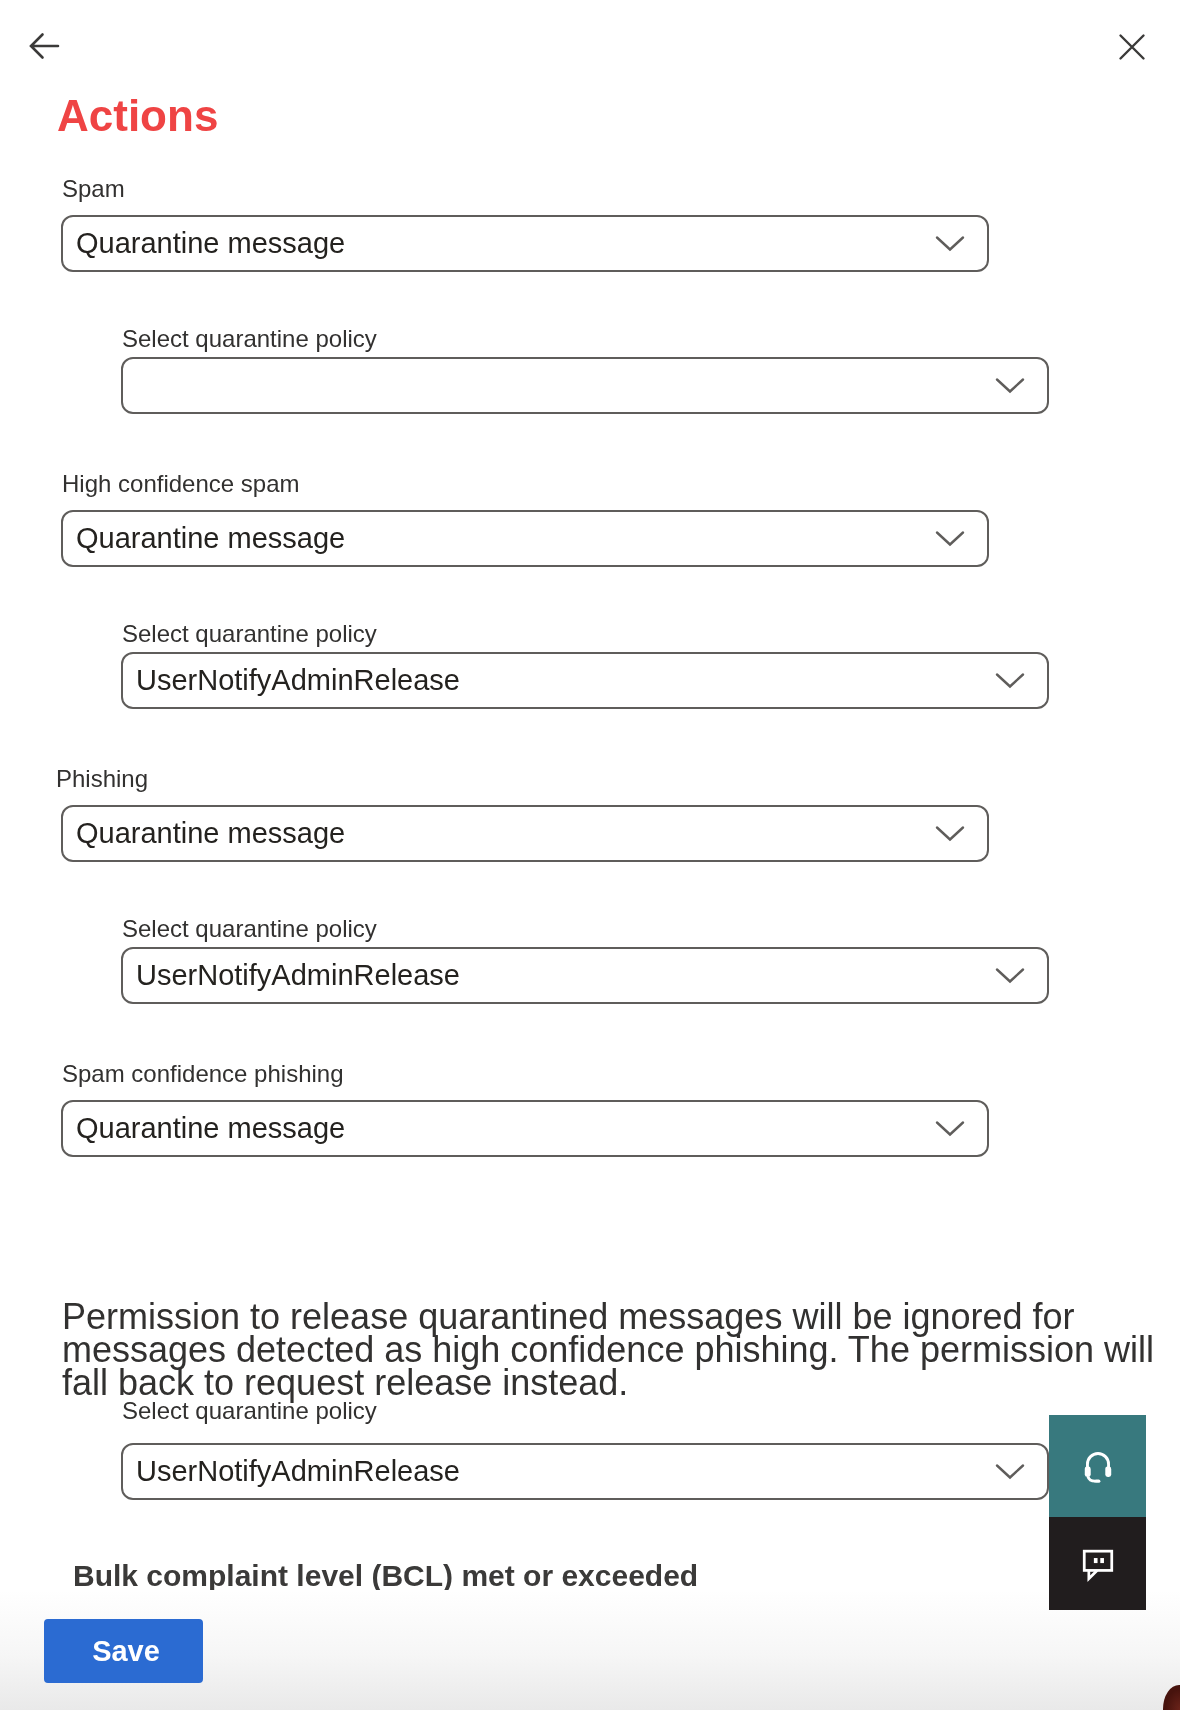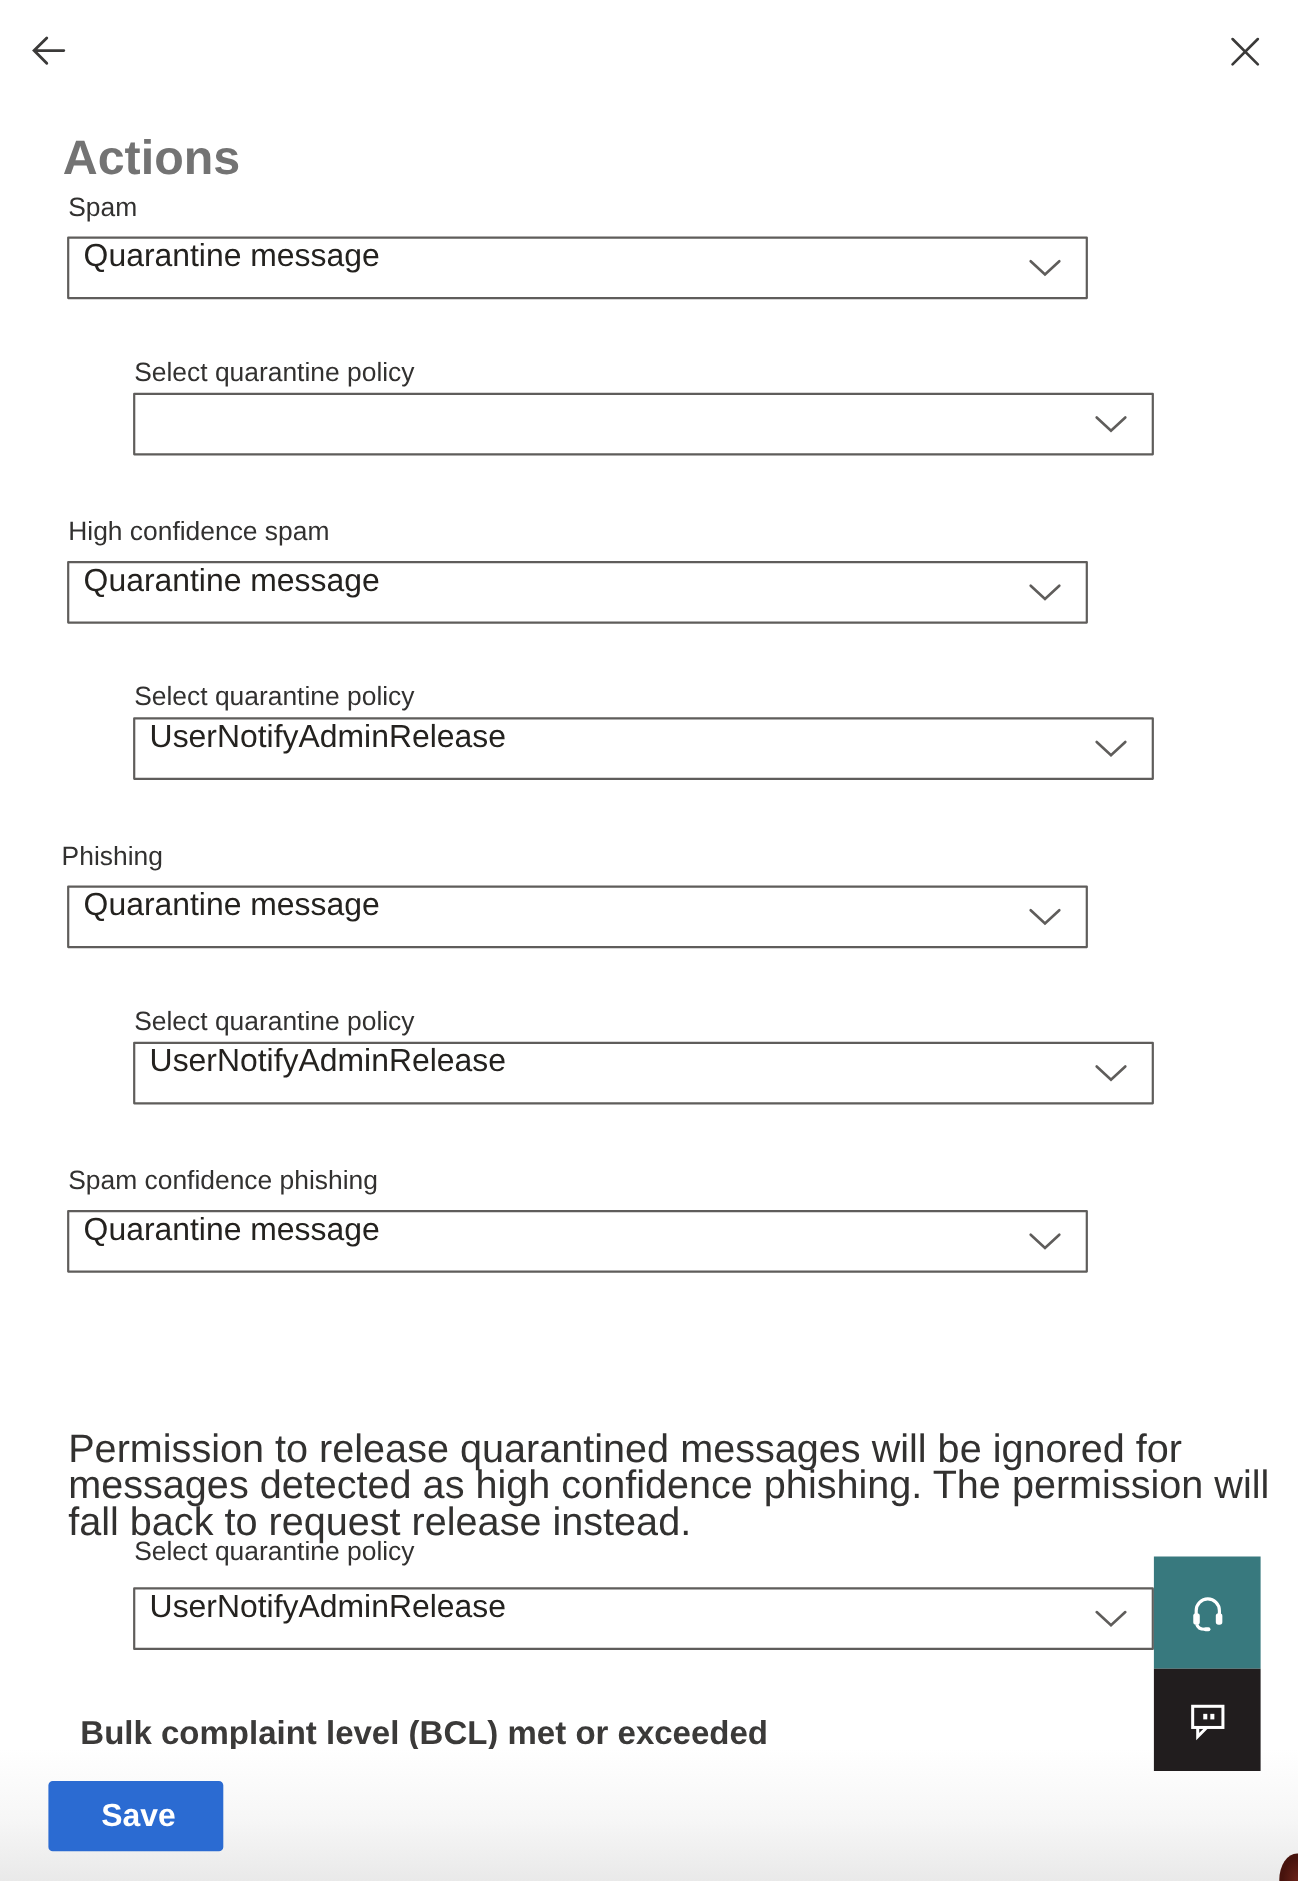--- a/index.html
+++ b/index.html
@@ -8,30 +8,30 @@
     background:#ffffff;
     font-family:"Liberation Sans", sans-serif;
     color:#323130;
   }
   .icon-btn{
     position:absolute;background:transparent;border:none;padding:0;margin:0;
     cursor:pointer;display:flex;align-items:center;justify-content:center;
   }
   .title{
     position:absolute;left:57px;top:92px;
-    font-size:44px;font-weight:700;color:#737373;line-height:48px;margin-top:28px;
+    font-size:44px;font-weight:700;color:#ef4444;line-height:48px;
   }
   .lbl{
     position:absolute;font-size:24px;font-weight:400;color:#323130;line-height:34px;
     white-space:nowrap;
   }
   .dd{
     position:absolute;width:928px;height:57px;box-sizing:border-box;
-    border:2px solid #5f5d5b;border-radius:1px;background:#ffffff;
-    display:flex;padding:0 70px 0 13px;
+    border:2px solid #5f5d5b;border-radius:12px;background:#ffffff;
+    display:flex;align-items:center;padding:0 70px 0 13px;
     font-size:29px;color:#24221f;cursor:pointer;
   }
   .dd .val{white-space:nowrap;overflow:hidden;}
   .dd .chev{position:absolute;right:22px;top:50%;transform:translateY(-50%);}
   .note{
     position:absolute;left:62px;top:1300px;width:1110px;
     font-size:36px;line-height:33px;color:#323130;
   }
   .clipped{
     position:absolute;left:73px;top:1559px;z-index:1;

